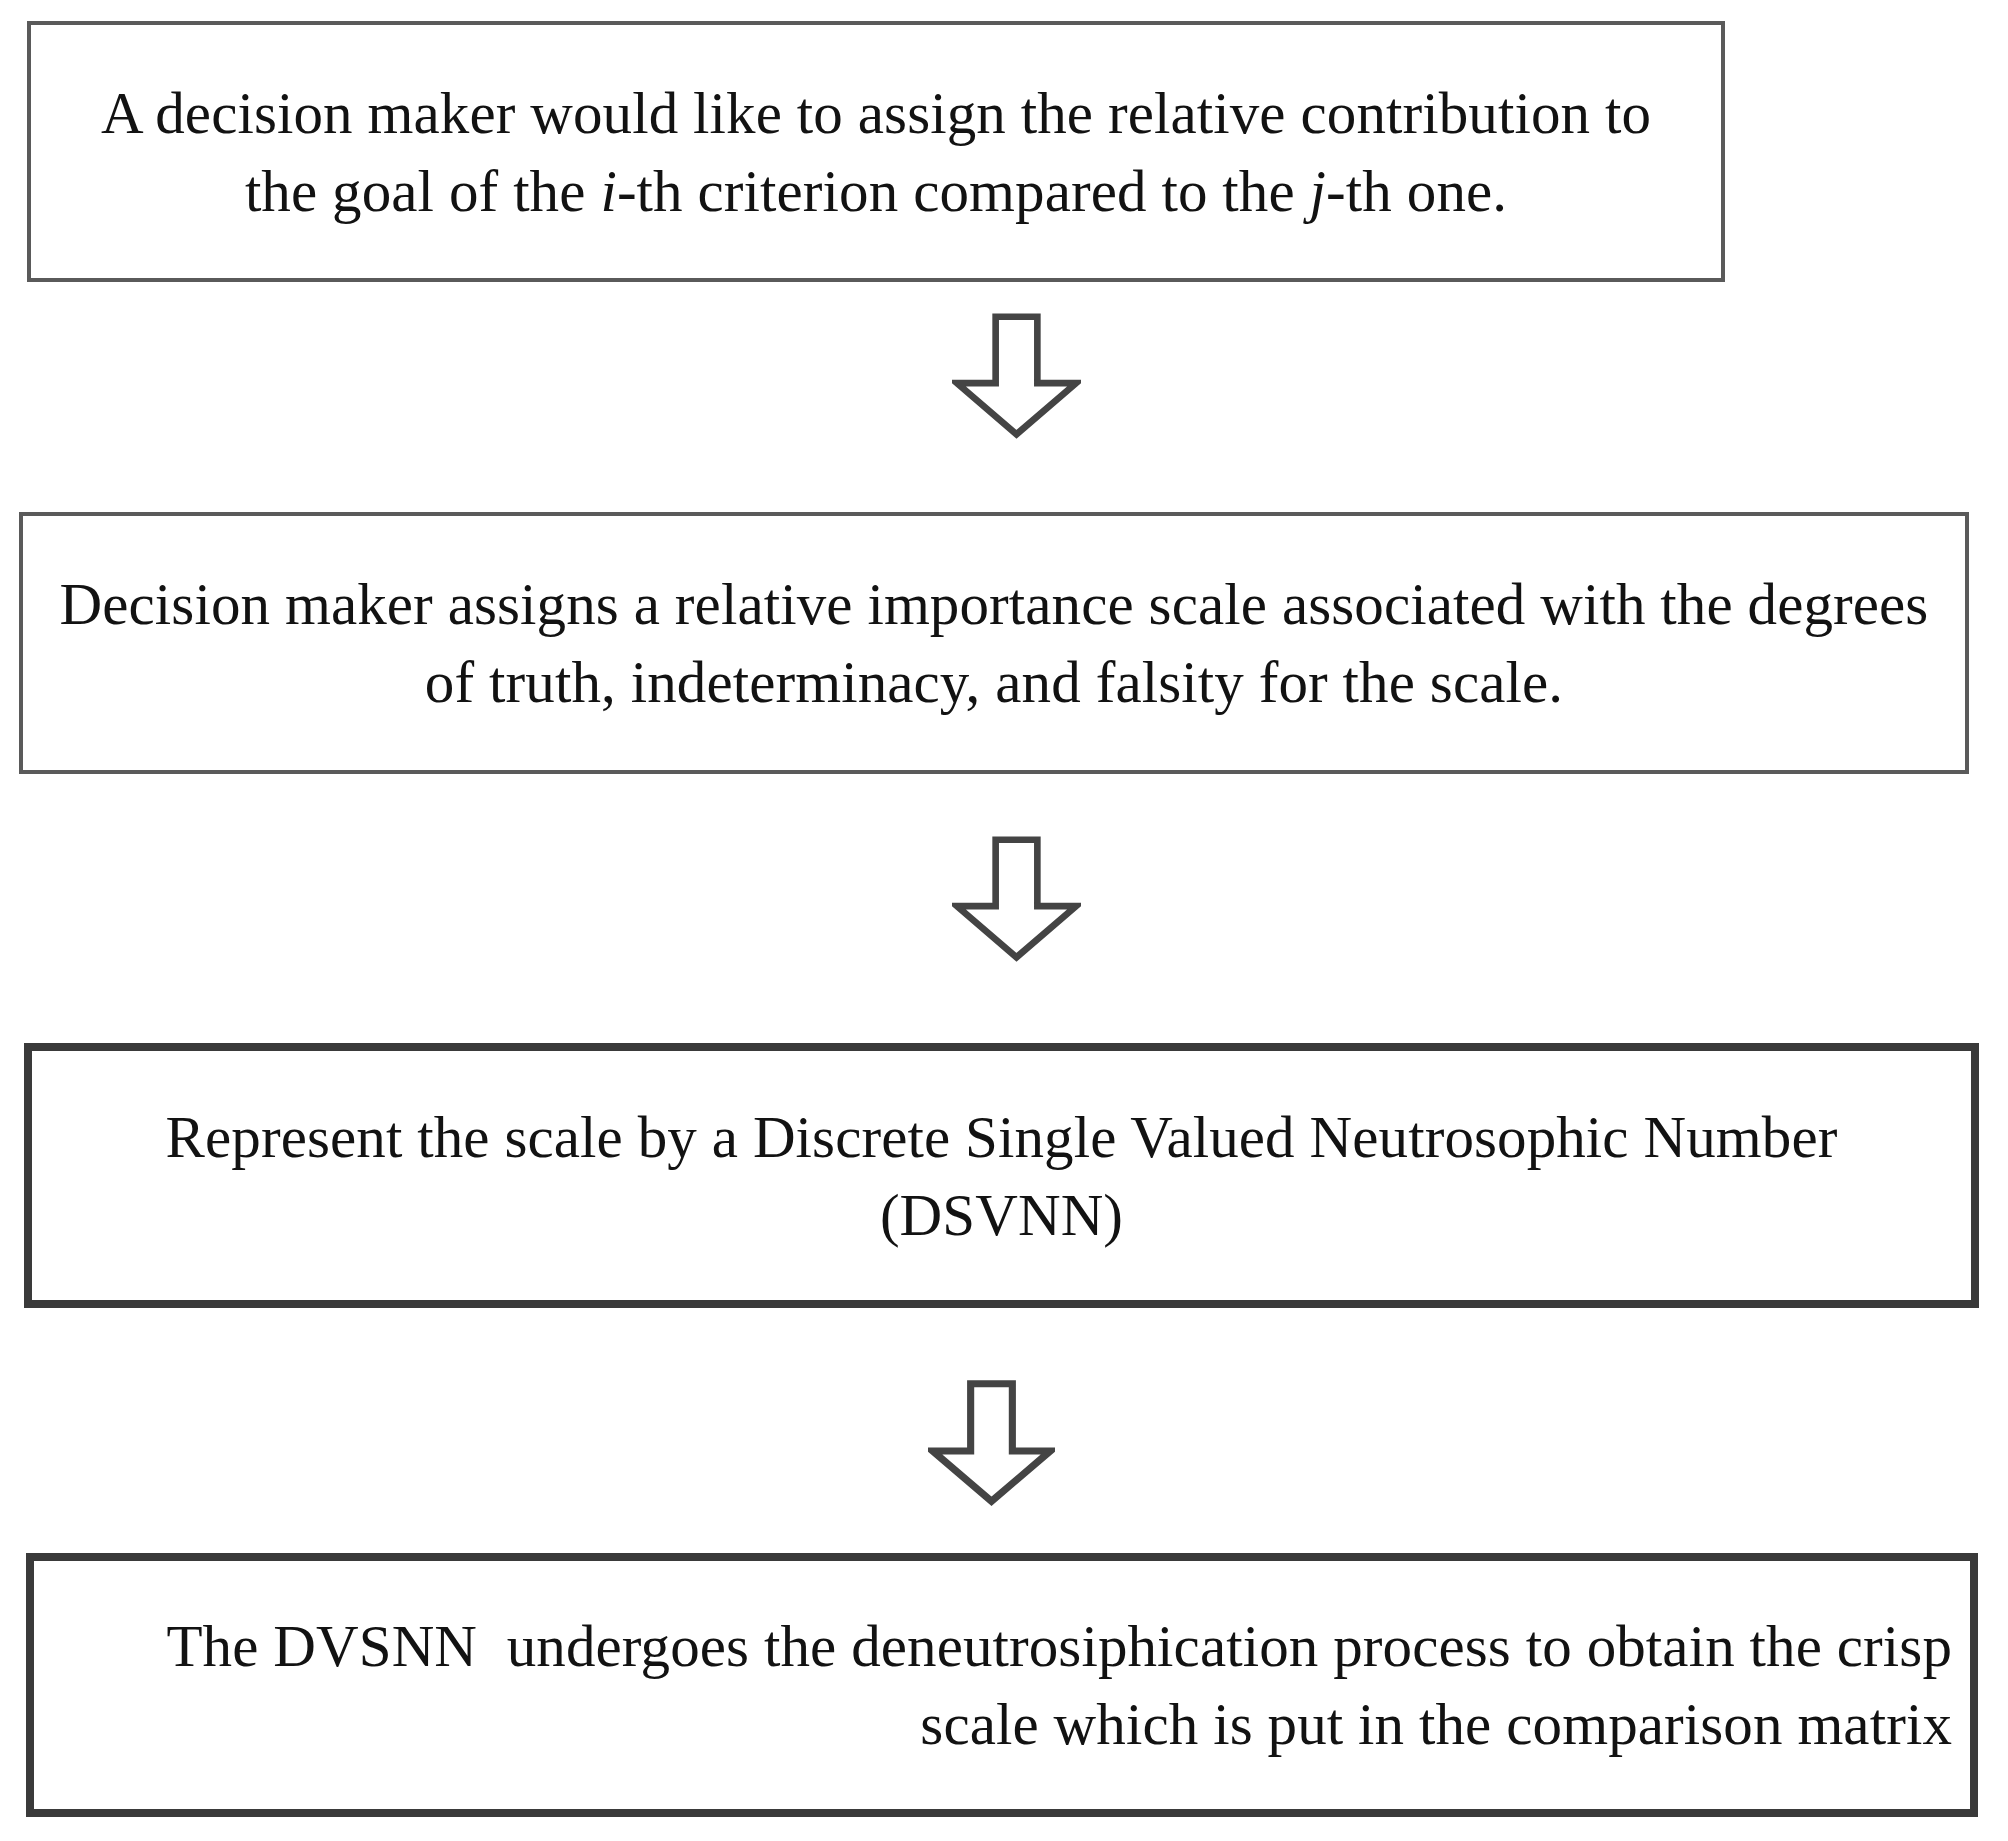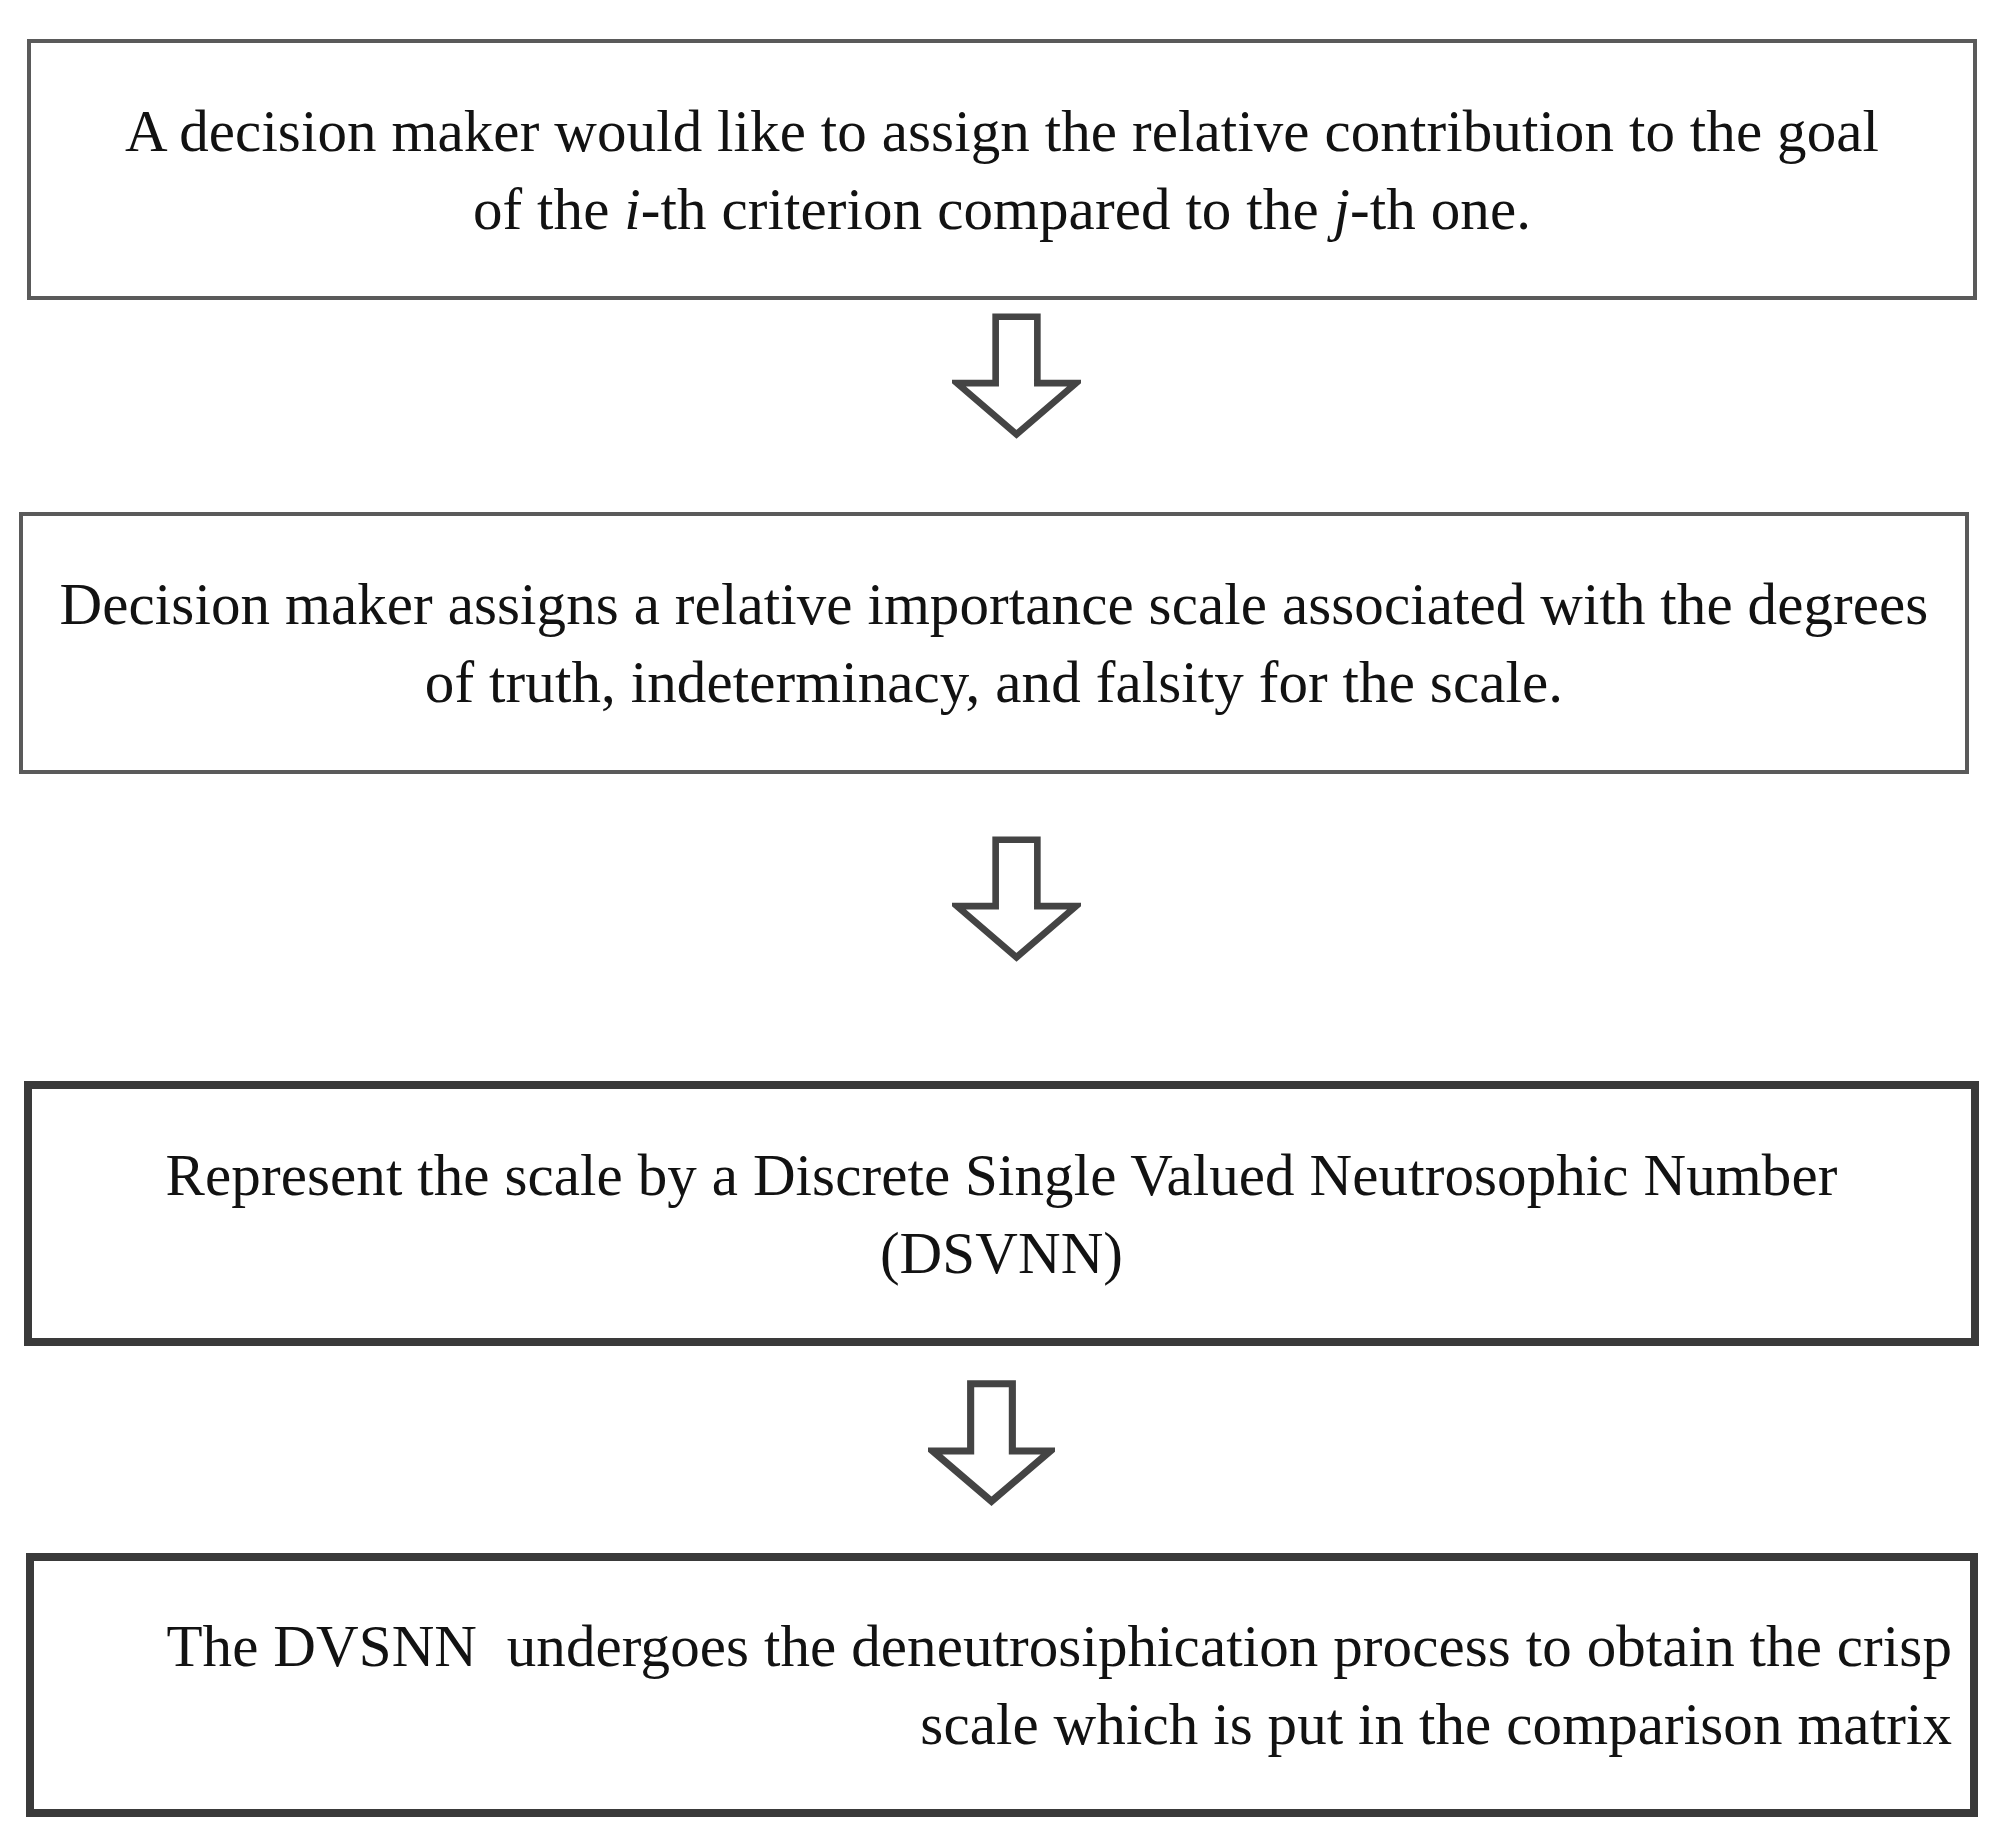--- a/index.html
+++ b/index.html
@@ -40,22 +40,22 @@
     color: #121212;
     letter-spacing: 0.1px;
     padding: 0 28.5px;
     box-sizing: border-box;
     white-space: pre-wrap;
   }
 
   
   #node-1 {
     left: 27px;
-    top: 39px;
-    width: 1950px;
+    top: 21px;
+    width: 1698px;
     height: 261px;
     border: 4.8px solid #5a5a5a;
   }
   #node-1 .node-text { padding: 0 63px; }
 
   
   #node-2 {
     left: 19px;
     top: 512px;
     width: 1950px;
@@ -64,21 +64,20 @@
   }
   #node-2 .node-text { padding: 0 34px; }
 
   
   #node-3 {
     left: 24px;
     top: 1043px;
     width: 1955px;
     height: 265px;
     border: 8.6px solid #3a3a3a;
-    margin-top: 38px;
   }
   #node-3 .node-text { padding: 0 38px; }
 
   
   #node-4 {
     left: 26px;
     top: 1553px;
     width: 1952px;
     height: 264px;
     border: 8.6px solid #3a3a3a;

